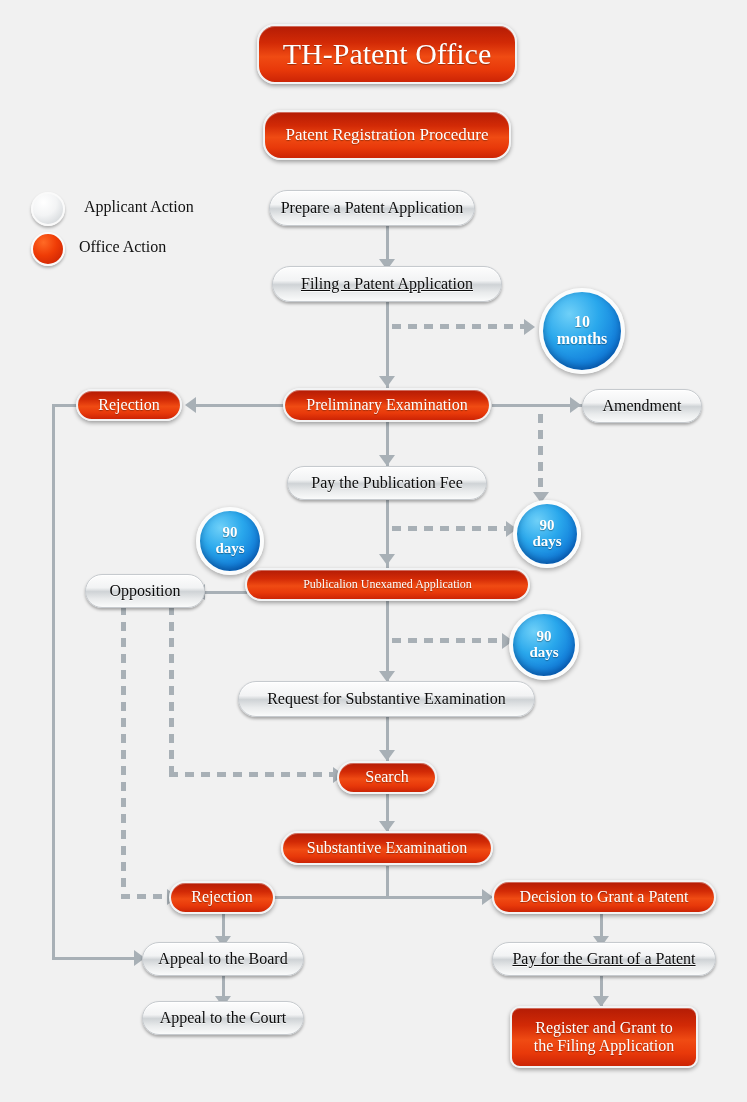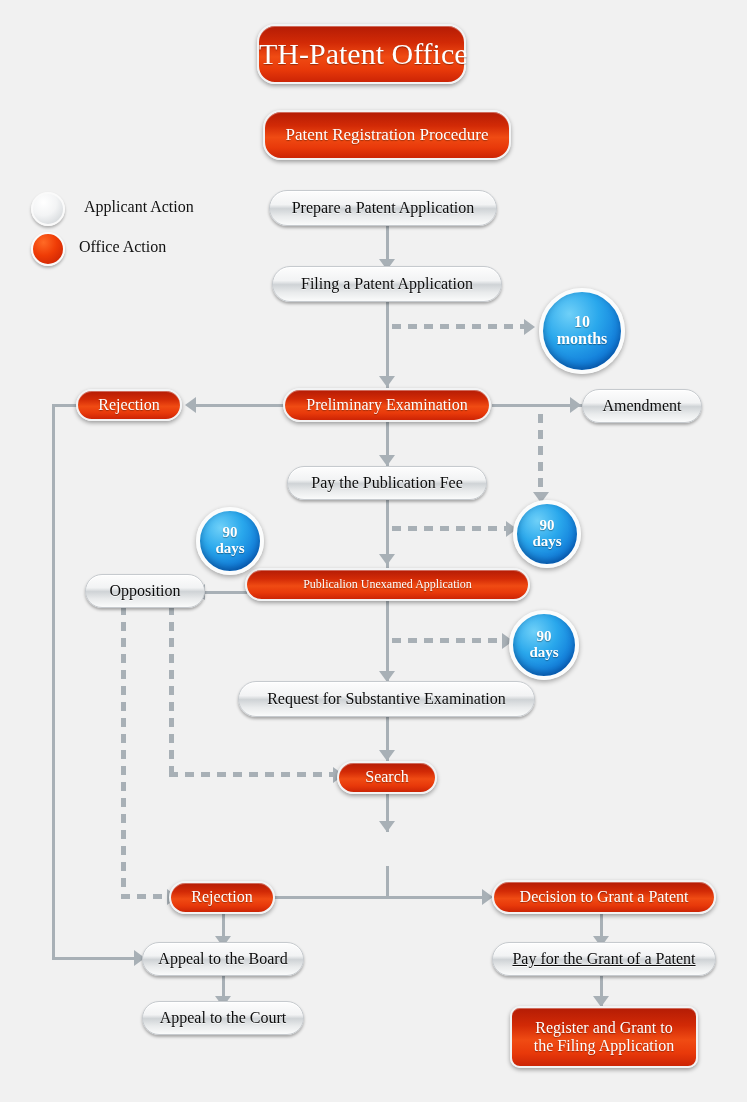--- a/index.html
+++ b/index.html
@@ -91,21 +91,21 @@
   .arw{position:absolute;width:0;height:0;z-index:2;}
   .arw-d{border-left:8px solid transparent;border-right:8px solid transparent;border-top:11px solid #a8b0b6;}
   .arw-r{border-top:8px solid transparent;border-bottom:8px solid transparent;border-left:11px solid #a8b0b6;}
   .arw-l{border-top:8px solid transparent;border-bottom:8px solid transparent;border-right:11px solid #a8b0b6;}
 </style>
 </head>
 <body>
 
 <div id="canvas">
 
-  <div class="node red title-node" style="left:257px;top:24px;width:209px;height:60px;font-size:30px;">
+  <div class="node red title-node" style="left:257px;top:24px;width:260px;height:60px;font-size:30px;">
     <span class="lbl">TH-Patent Office</span>
   </div>
 
   <div class="node red title-node" style="left:263px;top:110px;width:248px;height:50px;font-size:17px;">
     <span class="lbl">Patent Registration Procedure</span>
   </div>
 
   <div class="legend-dot applicant" style="left:31px;top:192px;"></div>
   <div class="legend-label" style="left:84px;top:198px;font-size:16px;">Applicant Action</div>
 
@@ -177,25 +177,25 @@
 
   <div class="ln lnv" style="left:222px;top:976px;height:30px;"></div>
   <div class="arw arw-d" style="left:215px;top:996px;"></div>
 
   <div class="ln lnv" style="left:600px;top:914px;height:32px;"></div>
   <div class="arw arw-d" style="left:593px;top:936px;"></div>
 
   <div class="ln lnv" style="left:600px;top:976px;height:30px;"></div>
   <div class="arw arw-d" style="left:593px;top:996px;"></div>
 
-  <div class="node silver pill" style="left:269px;top:190px;width:228px;height:36px;font-size:16px;">
+  <div class="node silver pill" style="left:269px;top:190px;width:206px;height:36px;font-size:16px;">
     <span class="lbl">Prepare a Patent Application</span>
   </div>
 
-  <div class="node silver pill" style="left:272px;top:266px;width:230px;height:36px;font-size:16px;">
+  <div class="node silver pill" style="left:272px;top:266px;width:230px;height:36px;font-size:16px;text-decoration:underline;">
     <span class="lbl">Filing a Patent Application</span>
   </div>
 
   <div class="node red pill" style="left:283px;top:388px;width:208px;height:34px;font-size:16px;">
     <span class="lbl">Preliminary Examination</span>
   </div>
 
   <div class="node red pill" style="left:76px;top:389px;width:106px;height:32px;font-size:16px;">
     <span class="lbl">Rejection</span>
   </div>
@@ -217,20 +217,23 @@
   </div>
 
   <div class="node silver pill" style="left:238px;top:681px;width:297px;height:36px;font-size:16px;">
     <span class="lbl">Request for Substantive Examination</span>
   </div>
 
   <div class="node red pill" style="left:337px;top:761px;width:100px;height:33px;font-size:16px;">
     <span class="lbl">Search</span>
   </div>
 
+  <div class="node red pill" style="left:281px;top:831px;width:212px;height:34px;font-size:16px;">
+    <span class="lbl">Substantive Examination</span>
+  </div>
 
   <div class="node red pill" style="left:169px;top:881px;width:106px;height:33px;font-size:16px;">
     <span class="lbl">Rejection</span>
   </div>
 
   <div class="node red pill" style="left:492px;top:880px;width:224px;height:34px;font-size:16px;">
     <span class="lbl">Decision to Grant a Patent</span>
   </div>
 
   <div class="node silver pill" style="left:142px;top:942px;width:162px;height:34px;font-size:16px;">

